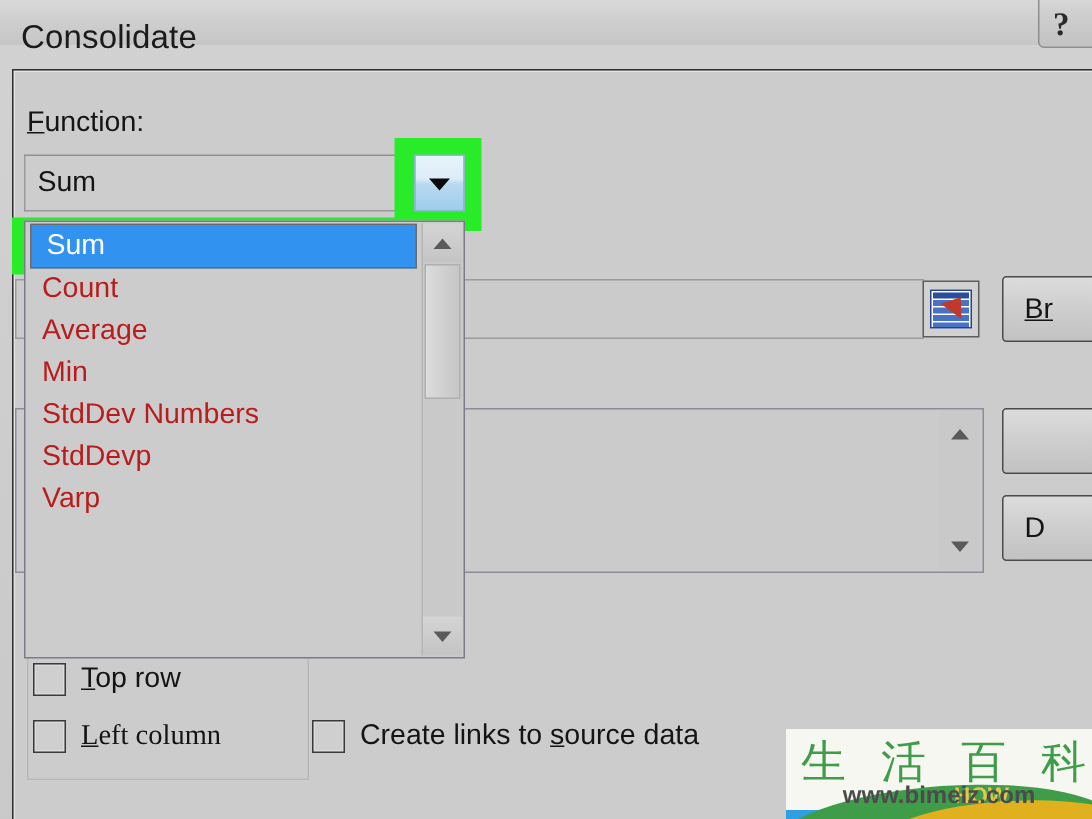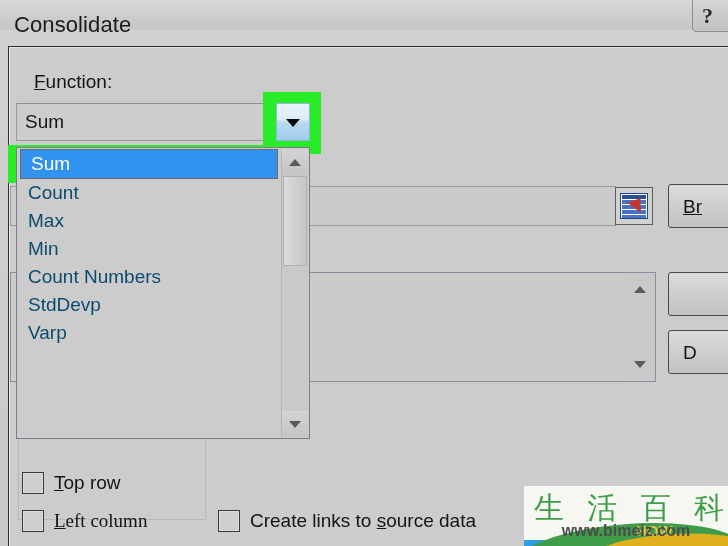--- a/index.html
+++ b/index.html
@@ -67,21 +67,20 @@
     box-shadow: inset 1px 1px 0 #e6e6e6;
   }
 
   
   #function-label {
     position: absolute;
     left: 18px; top: 71px;
     font-size: 19px;
     color: #141414;
     white-space: nowrap;
-    margin-left: 16px;
   }
   #function-label u { text-decoration: underline; }
 
   #function-combo {
     position: absolute;
     left: 16px; top: 103px;
     width: 260px; height: 38px;
     background: #cdcdcd;
     border: 1px solid #9a9a9a;
     border-top-color: #8f8f8f;
@@ -139,21 +138,21 @@
     position: absolute;
     left: 1px; top: 1px;
     width: 264px; height: 288px;
     overflow: hidden;
   }
   .dd-item {
     height: 28px;
     line-height: 28px;
     padding-left: 10px;
     font-size: 19px;
-    color: #0c4a6e;
+    color: #b91c1c;
     white-space: nowrap;
     box-sizing: border-box;
   }
   .dd-item.selected {
     background: #3292ef;
     color: #ffffff;
     border: 1px solid #6b6b6b;
     height: 30px;
     line-height: 27px;
     margin-left: 2px;
@@ -307,21 +306,20 @@
     position: absolute;
     left: 18px; top: 398px;
     width: 188px; height: 122px;
     border: 1px solid #b8b8b8;
     box-sizing: border-box;
   }
   .checkbox-row {
     position: absolute;
     height: 26px;
     white-space: nowrap;
-    margin-top: 30px;
   }
   .cb-box {
     position: absolute;
     left: 0; top: 2px;
     width: 22px; height: 22px;
     background: #cfcfcf;
     border: 1px solid #3a3a3a;
     box-sizing: border-box;
     box-shadow: inset 0 0 0 1px #dcdcdc;
   }
@@ -329,21 +327,21 @@
     position: absolute;
     left: 32px; top: 0;
     font-size: 19px;
     color: #141414;
     line-height: 26px;
   }
   .cb-label u { text-decoration: underline; }
 
   #cb-toprow      { left: 22px; top: 440px; width: 170px; }
   #cb-leftcolumn  { left: 22px; top: 478px; width: 170px; font-family: Liberation Serif, serif; }
-  #cb-createlinks { left: 218px; top: 478px; width: 320px; }
+  #cb-createlinks { left: 208px; top: 478px; width: 320px; }
 
   
   #watermark {
     position: absolute;
     left: 524px; top: 486px;
     width: 204px; height: 60px;
     background: #f7f7f2;
     overflow: hidden;
   }
   #watermark .wm-chars {
@@ -477,23 +475,23 @@
   <div id="combo-arrow-button">
     <span class="caret"></span>
   </div>
 
   <div class="greenbox" id="green-sum"></div>
 
   <div id="dropdown-list">
     <div id="dropdown-items">
       <div class="dd-item selected">Sum</div>
       <div class="dd-item">Count</div>
-      <div class="dd-item">Max</div>
+      <div class="dd-item">Average</div>
       <div class="dd-item">Min</div>
-      <div class="dd-item">Count Numbers</div>
+      <div class="dd-item">StdDev Numbers</div>
       <div class="dd-item">StdDevp</div>
       <div class="dd-item">Varp</div>
     </div>
     <div id="dd-scrollbar">
       <div id="dd-scroll-up">
         <span class="arr-up"></span>
       </div>
       <div id="dd-thumb"></div>
       <div id="dd-scroll-down">
         <span class="arr-down"></span>

